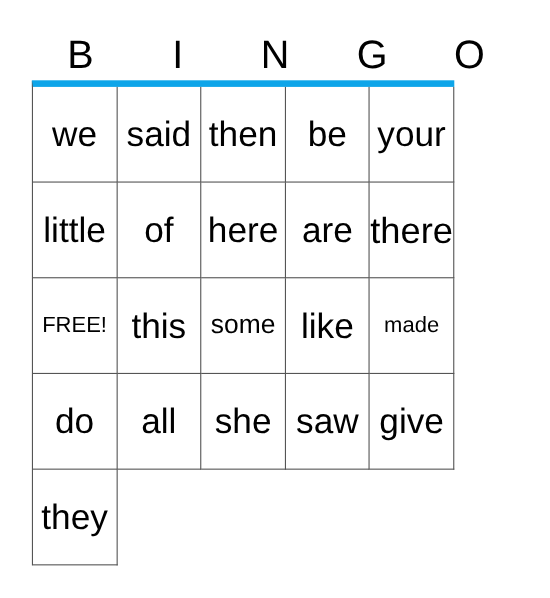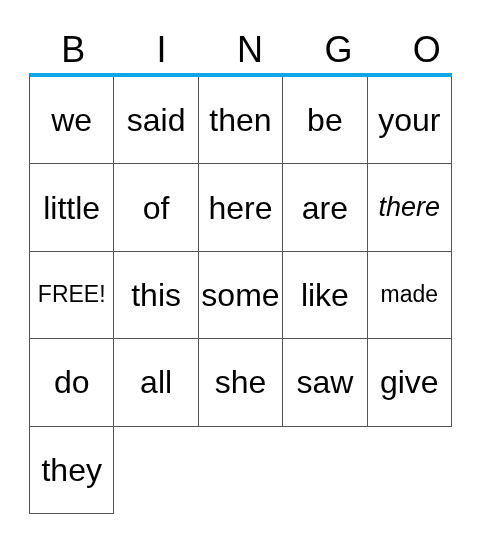--- a/index.html
+++ b/index.html
@@ -1,28 +1,28 @@
 <!DOCTYPE html>
 <html><head>
   <meta charset="utf-8">
   <style>
     html, body { margin: 0; padding: 0; background: #ffffff; }
     body { width: 500px; height: 544px; position: relative; overflow: hidden;
            font-family: "Liberation Sans", sans-serif; color: #000; }
     .header { position: absolute; left: 29px; top: 28px; width: 442px; height: 44px; display: flex; }
     .header span { flex: 1 1 0; text-align: center; font-size: 36px; line-height: 44px; }
-    .grid { position: absolute; left: 29px; top: 73px; width: 423px; height: 441px;
+    .grid { position: absolute; left: 29px; top: 73px; width: 384px; height: 441px;
             display: grid; grid-template-columns: repeat(5, 1fr); grid-template-rows: repeat(5, 1fr);
-            border-top: 4px solid #0ea5e9; border-left: 1px solid #555; box-sizing: border-box; text-align: right; }
+            border-top: 6px solid #0ea5e9; border-left: 1px solid #555; box-sizing: border-box; text-align: right; }
     .cell { border-right: 1px solid #555; border-bottom: 1px solid #555; display: flex;
             align-items: center; justify-content: center; overflow: hidden; white-space: nowrap;
             font-size: 32px; line-height: 1; }
-    .s28 { font-size: 27px; font-style: italic; }
-    .s24 { font-size: 32px; }
-    .s22 { font-size: 23px; }
+    .s28 { font-size: 33px; }
+    .s24 { font-size: 24px; }
+    .s22 { font-size: 20px; }
   </style>
 </head>
 <body>
 
 <div class="header">
   <span>B</span>
   <span>I</span>
   <span>N</span>
   <span>G</span>
   <span>O</span>

